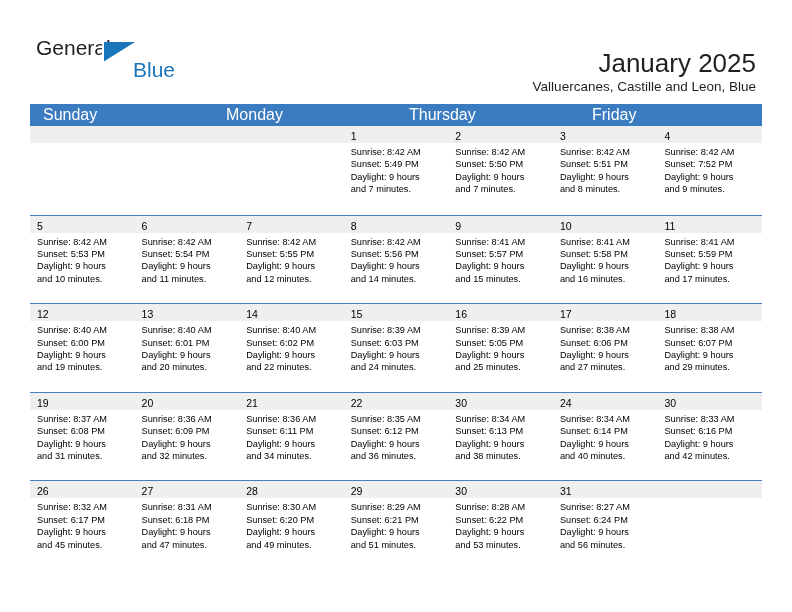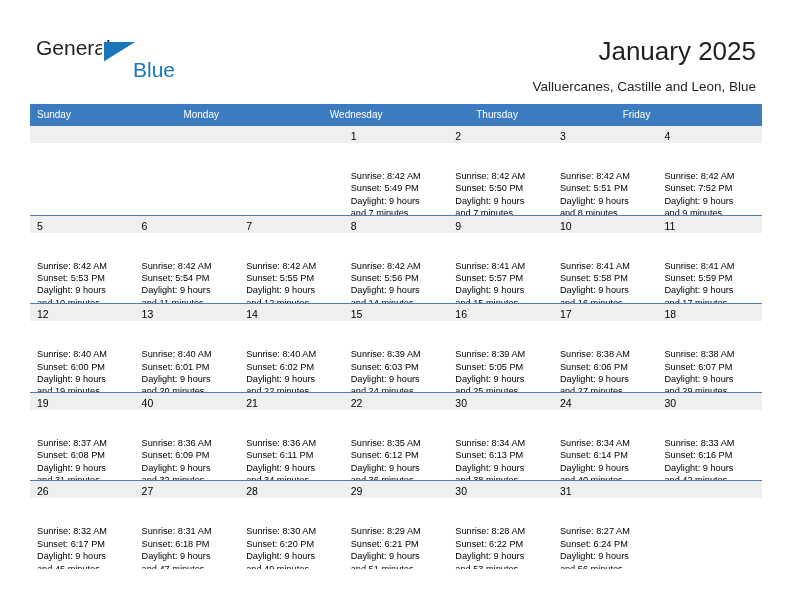--- a/index.html
+++ b/index.html
@@ -68,21 +68,21 @@
     left: 66px;
     top: 2px;
     width: 2px;
     height: 44px;
     background: #ffffff;
   }
 
   .title {
     position: absolute;
     right: 36px;
-    top: 36px;
+    top: 48px;
     font-size: 26px;
     color: #231f20;
     text-align: center;
     white-space: nowrap;
   }
   .subtitle {
     position: absolute;
     right: 36px;
     top: 79px;
     font-size: 13.5px;
@@ -100,23 +100,23 @@
   }
   .dow-row {
     display: flex;
     width: 732px;
     height: 22px;
     background: #3b7cc0;
   }
   .dow {
     flex: 1 1 0;
     color: #ffffff;
-    font-size: 10px;
+    font-size: 16px;
     line-height: 22px;
-    padding-left: 7px;
+    padding-left: 13px;
     box-sizing: border-box;
     white-space: nowrap;
   }
 
   .week {
     display: flex;
     width: 732px;
     height: 88.6px;
     border-top: 1px solid #4a7ebb;
     box-sizing: border-box;
@@ -136,21 +136,20 @@
     box-sizing: border-box;
     padding-left: 7px;
   }
   .daynum {
     font-size: 10.5px;
     color: #000000;
     line-height: 17px;
   }
   .cell-body {
     padding: 3px 6px 0 7px;
-    margin-top: 24px;
   }
   .line {
     font-size: 9.2px;
     line-height: 12.4px;
     color: #000000;
     white-space: nowrap;
   }
   .cell.empty .cell-head { background: #efefef; }
 </style>
 </head>
@@ -168,21 +167,20 @@
     </div>
 
     <div class="title">January 2025</div>
     <div class="subtitle">Valluercanes, Castille and Leon, Blue</div>
   </div>
 
   <div class="cal">
     <div class="dow-row">
       <div class="dow">Sunday</div>
       <div class="dow">Monday</div>
-      <div class="dow">Wednesday</div>
       <div class="dow">Thursday</div>
       <div class="dow">Friday</div>
     </div>
 
     <div id="weeks-container">
         <div class="week first">
           <div class="cell empty">
             <div class="cell-head"><span class="daynum"></span></div>
           </div>
           <div class="cell empty">
@@ -362,21 +360,21 @@
           <div class="cell">
             <div class="cell-head"><span class="daynum">19</span></div>
             <div class="cell-body">
               <div class="line">Sunrise: 8:37 AM</div>
               <div class="line">Sunset: 6:08 PM</div>
               <div class="line">Daylight: 9 hours</div>
               <div class="line">and 31 minutes.</div>
             </div>
           </div>
           <div class="cell">
-            <div class="cell-head"><span class="daynum">40</span></div>
+            <div class="cell-head"><span class="daynum">20</span></div>
             <div class="cell-body">
               <div class="line">Sunrise: 8:36 AM</div>
               <div class="line">Sunset: 6:09 PM</div>
               <div class="line">Daylight: 9 hours</div>
               <div class="line">and 32 minutes.</div>
             </div>
           </div>
           <div class="cell">
             <div class="cell-head"><span class="daynum">21</span></div>
             <div class="cell-body">

